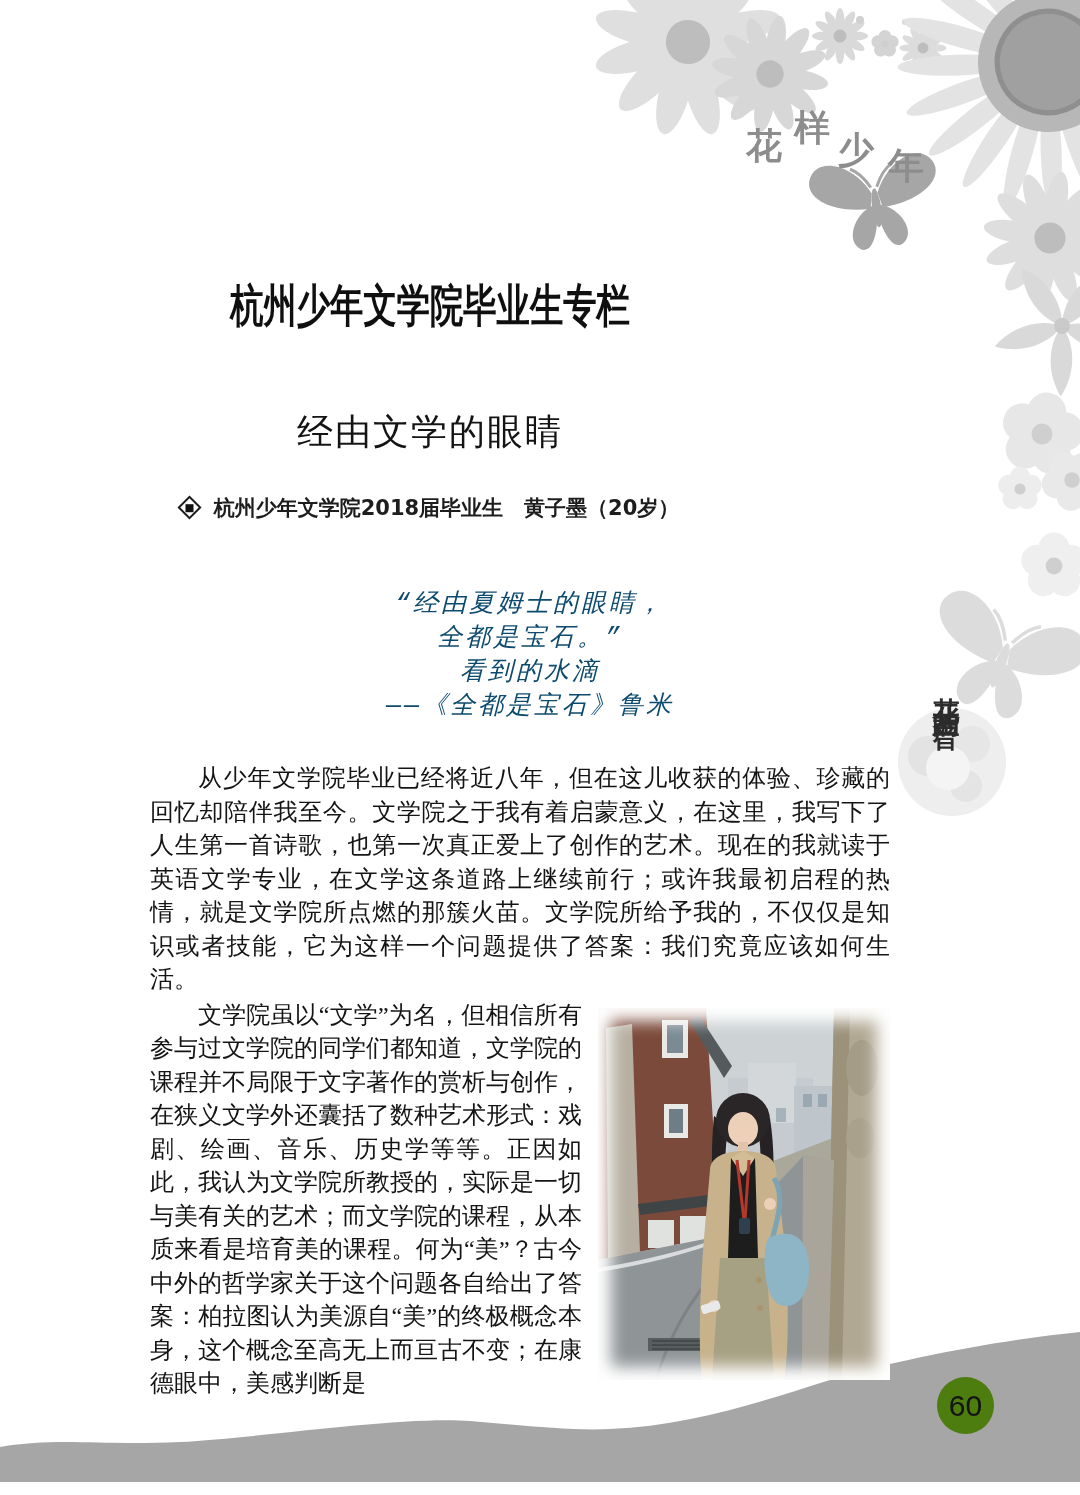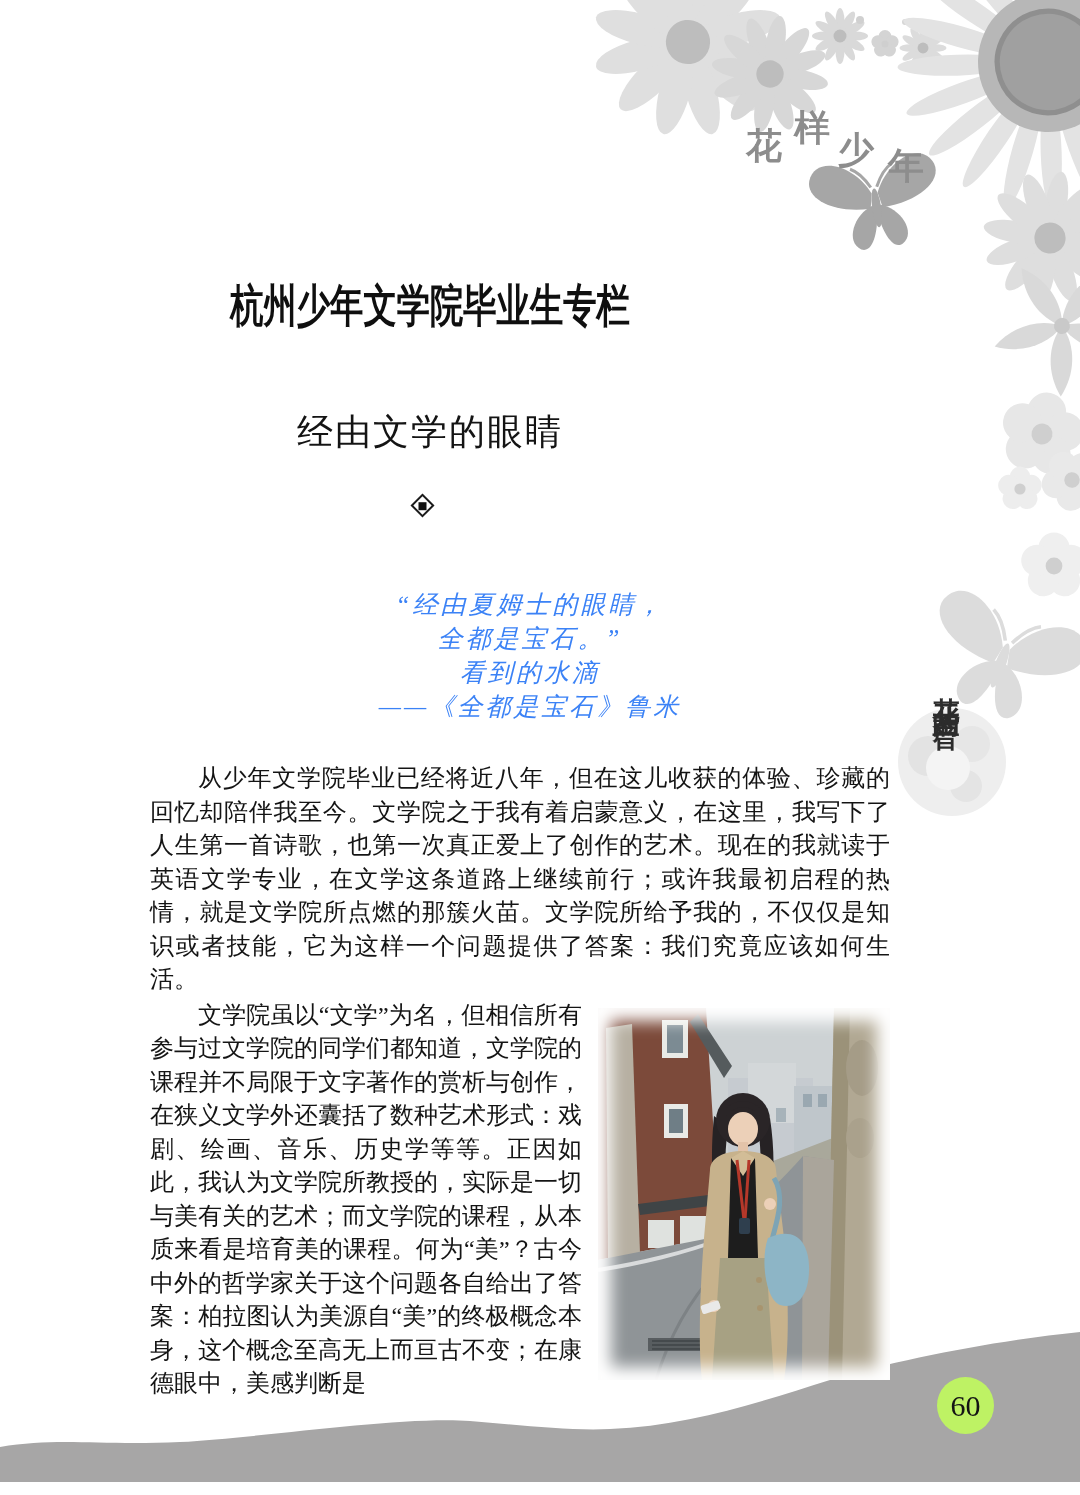--- a/index.html
+++ b/index.html
@@ -21,38 +21,38 @@
             font-size:36px;font-weight:400;font-family:"DejaVu Sans",sans-serif;
             color:#141414;letter-spacing:2px;z-index:2;}
   .byline{position:absolute;top:494px;left:0;width:860px;text-align:center;
           font-size:21px;font-weight:700;font-family:"DejaVu Sans",sans-serif;
           color:#1d1d1d;z-index:2;}
   .diamond{display:inline-block;width:13px;height:13px;border:2px solid #1b1b1b;
            transform:rotate(45deg);margin-right:16px;vertical-align:-1px;position:relative;}
   .diamond i{position:absolute;left:2.5px;top:2.5px;width:8px;height:8px;background:#111;
              display:block;transform:rotate(-45deg);}
   .quote{position:absolute;top:588px;left:150px;width:760px;text-align:center;
-         font-size:25px;line-height:34px;letter-spacing:3px;color:#3b82f6;
-         font-style:italic;z-index:2;}
+         font-size:25px;line-height:34px;letter-spacing:3px;color:#0c4a6e;
+         font-style:italic;z-index:2;font-family:Liberation Mono, monospace;}
   .article{position:absolute;top:762px;left:150px;width:740px;font-size:24px;
            line-height:33.5px;text-align:justify;color:#141414;z-index:2;}
   .article p{margin:0;text-indent:2em;}
   .p2wrap{margin-top:2px;}
   .p2wrap::after{content:"";display:block;clear:both;}
   .photo{float:right;width:292px;height:372px;margin:9px 0 0 16px;position:relative;}
   .photo svg{display:block;width:100%;height:100%;}
   .photo::after{content:"";position:absolute;inset:0;box-shadow:inset 0 0 16px 13px #ffffff;
                 pointer-events:none;}
   .side-label{position:absolute;left:928px;top:676px;writing-mode:vertical-rl;
               text-orientation:upright;font-family:"DejaVu Sans",sans-serif;font-weight:700;
               font-size:27px;letter-spacing:6px;color:#2c2c2c;z-index:2;}
   .wave{position:absolute;left:0;top:1330px;z-index:1;}
   .page-num{position:absolute;left:937px;top:1377px;width:57px;height:57px;border-radius:50%;
-            background:#bef264;display:flex;align-items:center;justify-content:center;
-            font-family:Liberation Serif, serif;font-size:30px;color:#141414;z-index:3;}
+            background:#4d7c0f;display:flex;align-items:center;justify-content:center;
+            font-family:Liberation Sans, sans-serif;font-size:30px;color:#141414;z-index:3;}
 </style>
 </head>
 <body>
 
 <div class="page">
 
   <svg class="decor" width="1080" height="1495" viewBox="0 0 1080 1495">
     <defs>
       <g id="daisy">
         <g fill="currentColor">
@@ -155,21 +155,21 @@
   <div class="brand">
     <span>花</span>
     <span>样</span>
     <span>少</span>
     <span>年</span>
   </div>
 
   <h1 class="title">杭州少年文学院毕业生专栏</h1>
   <div class="subtitle">经由文学的眼睛</div>
   <div class="byline">
-    <span class="diamond"><i></i></span>
+    <span class="diamond"><i></i></span><span>杭州少年文学院2018届毕业生　黄子墨（20岁）</span>
   </div>
 
   <div class="quote">
     <div>“经由夏姆士的眼睛，</div>
     <div>全都是宝石。”</div>
     <div>看到的水滴</div>
     <div>——《全都是宝石》鲁米</div>
   </div>
 
   <div class="article">

